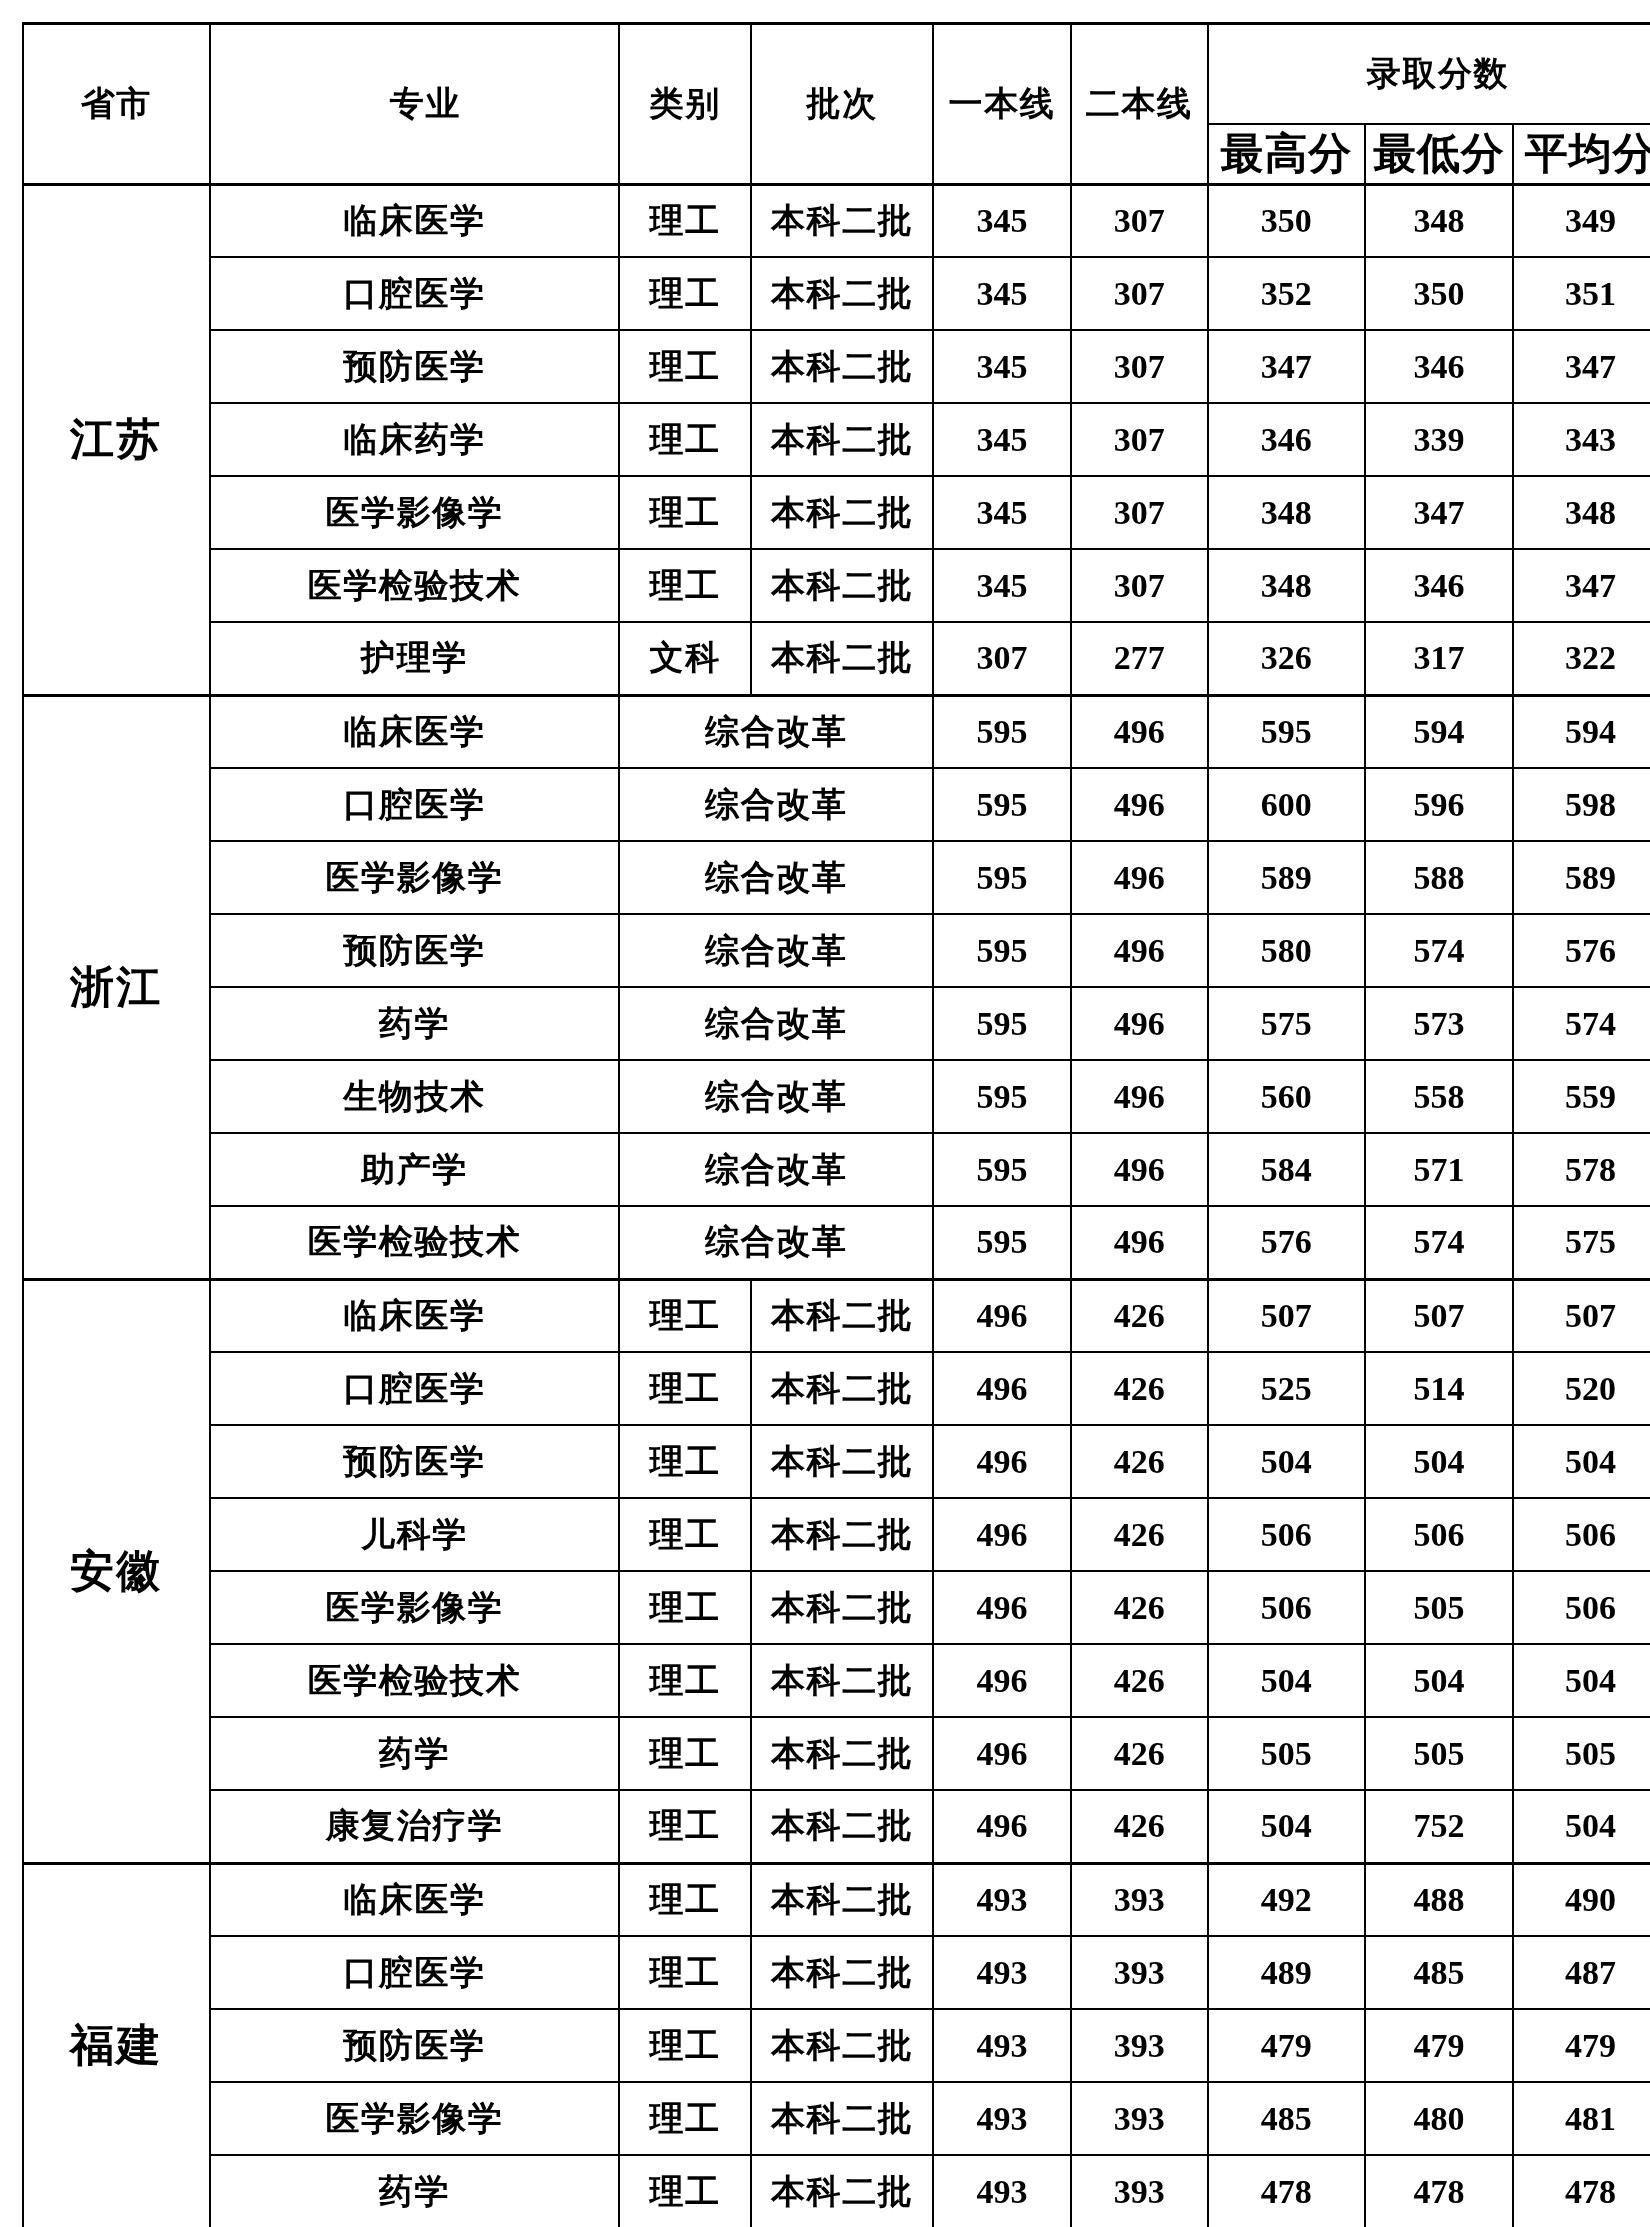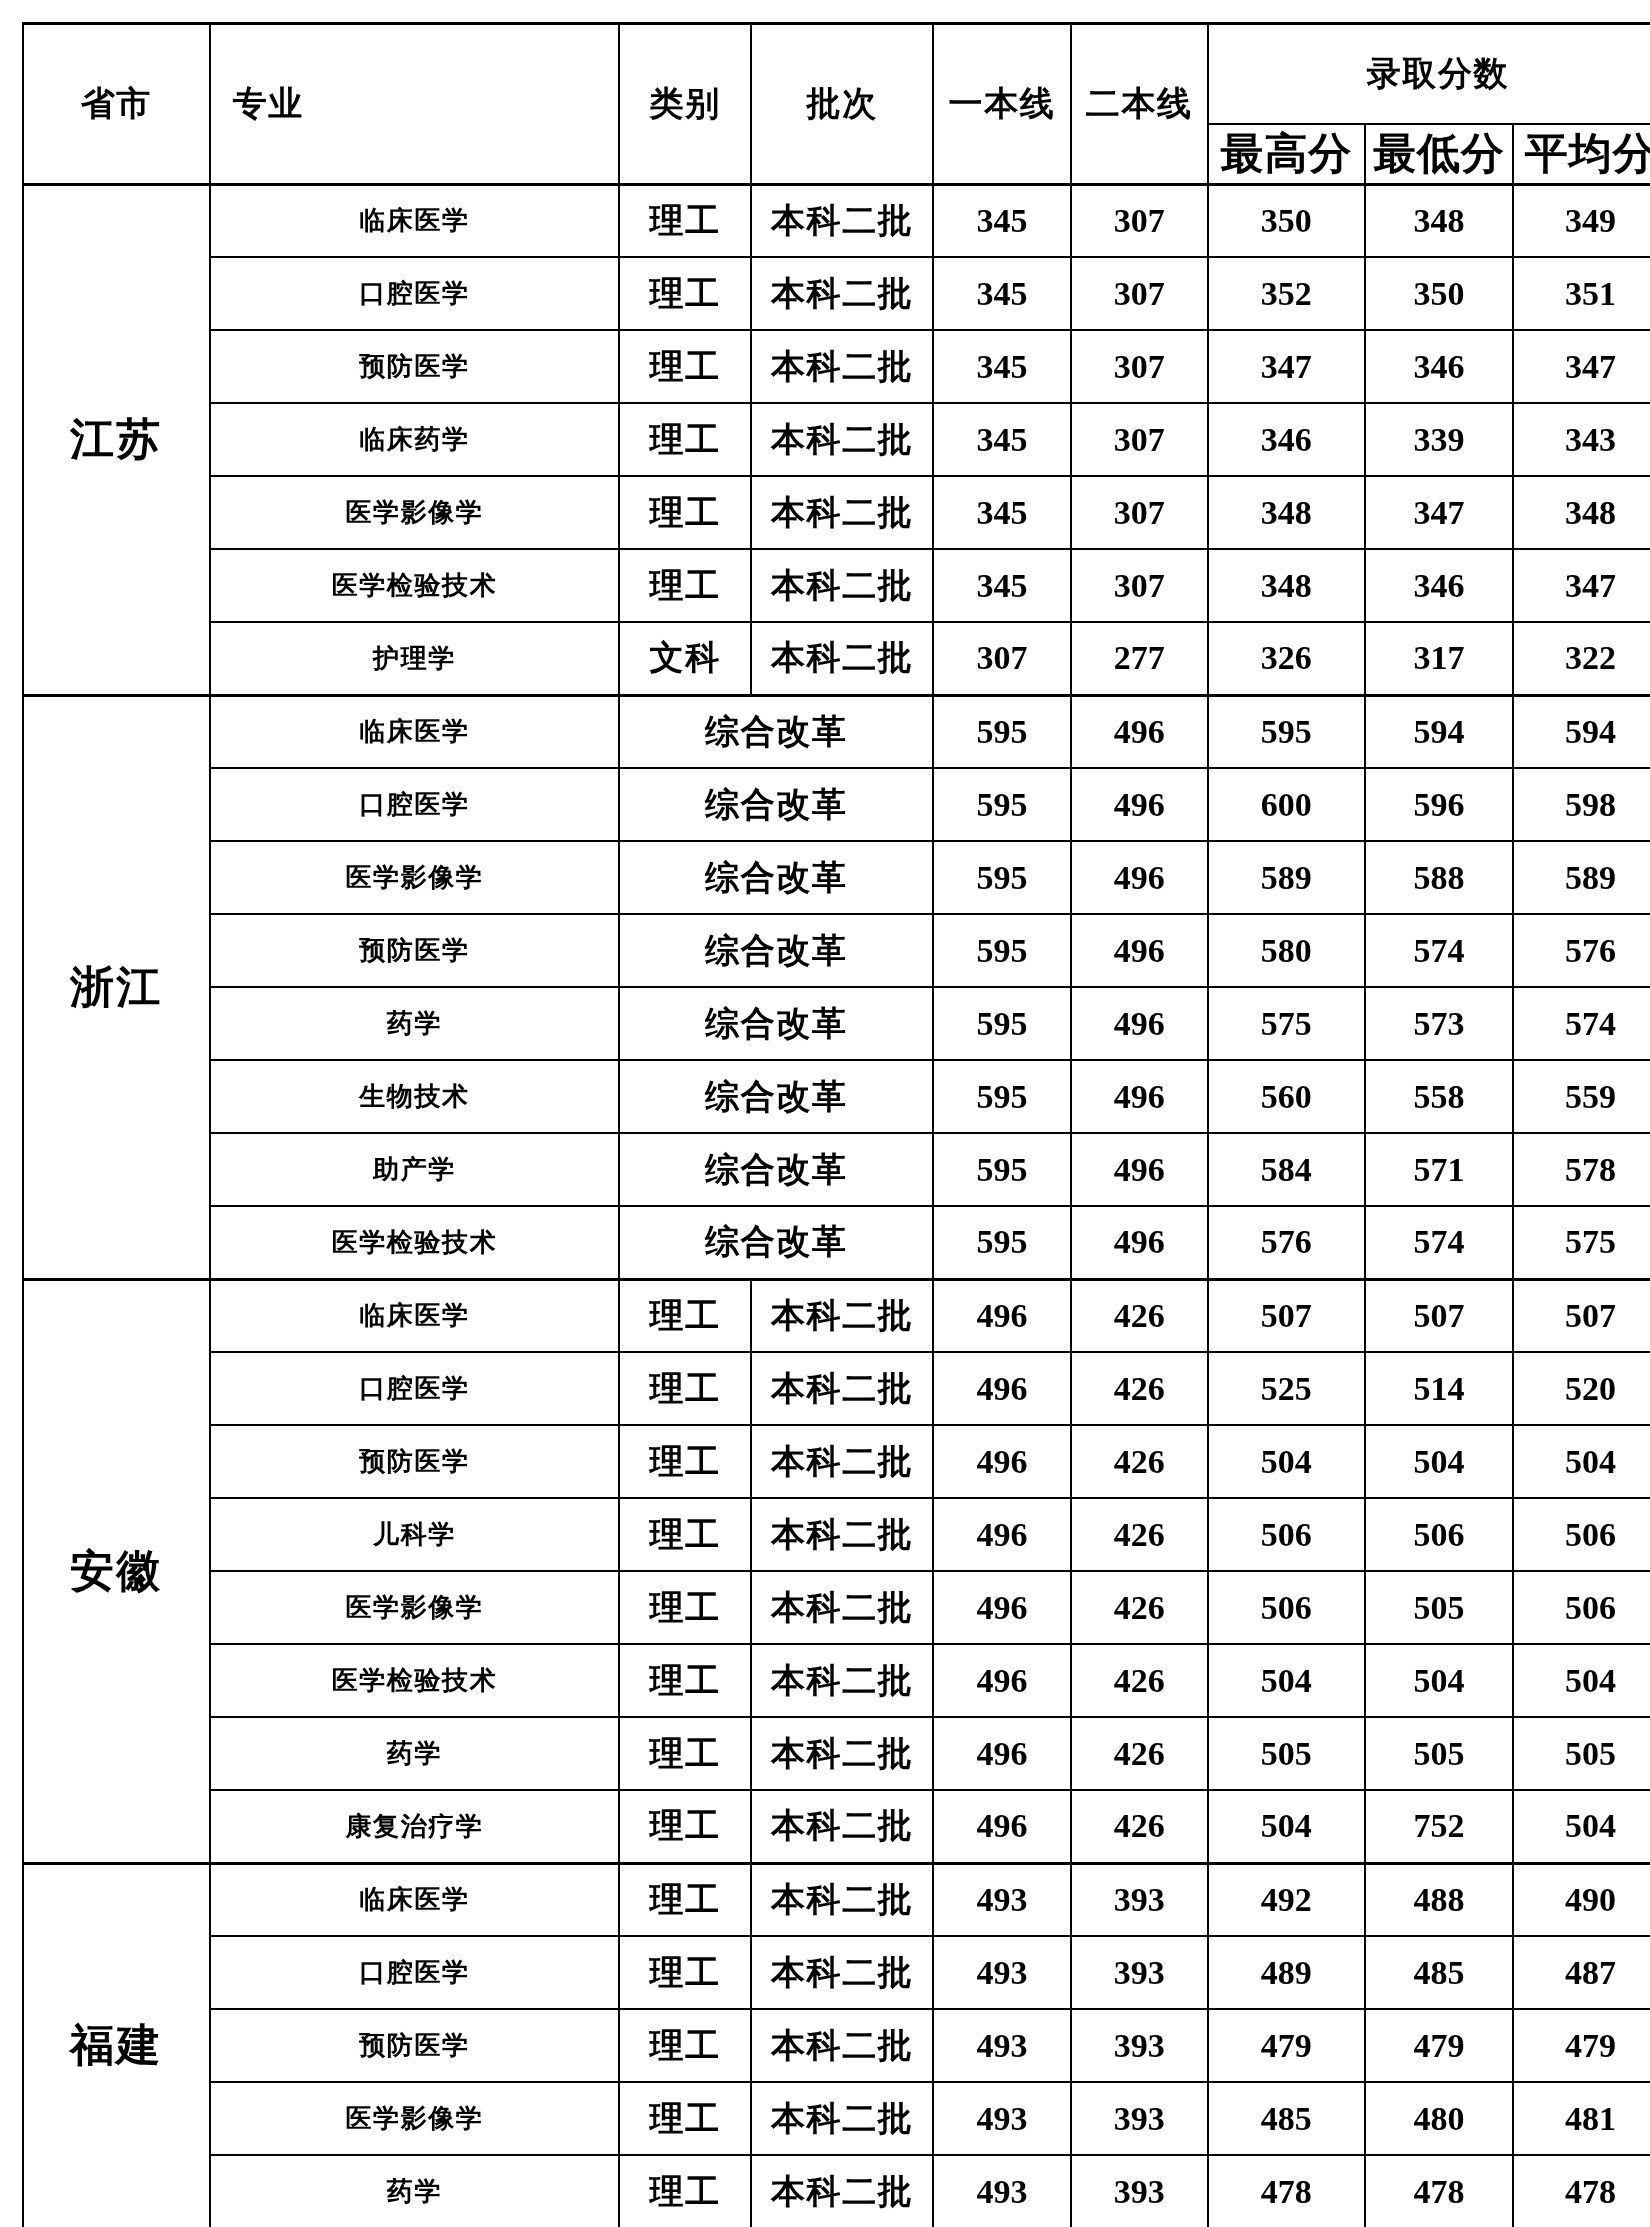--- a/index.html
+++ b/index.html
@@ -68,21 +68,21 @@
   }
 
   
   tr.data-row { height: 73px; }
 
   td.prov {
     font-size: 44px;
     letter-spacing: 2.3px;
   }
   td.major {
-    font-size: 26px;
+    font-size: 34px;
     text-align: left;
     padding-left: 17px;
     letter-spacing: 1.6px;
   }
   td.cat, td.batch, td.comb {
     font-size: 34px;
     letter-spacing: 1.6px;
     margin-top: 24px;
   }
   td.num {
@@ -108,21 +108,21 @@
         <col class="c-batch">
       <col class="c-line1">
         <col class="c-line2">
         <col class="c-hi">
         <col class="c-lo">
         <col class="c-avg">
     </colgroup>
     <thead>
       <tr class="hdr-top">
         <th class="h-cell" rowspan="2">省市</th>
-        <th class="h-cell" rowspan="2" style="text-align:left;padding-left:22px;">专业</th>
+        <th class="h-cell" rowspan="2" style="text-align:center;padding-left:22px;">专业</th>
         <th class="h-cell" rowspan="2">类别</th>
         <th class="h-cell" rowspan="2">批次</th>
         <th class="h-cell" rowspan="2">一本线</th>
         <th class="h-cell" rowspan="2">二本线</th>
         <th class="h-group" colspan="3">录取分数</th>
       </tr>
       <tr class="hdr-sub">
         <th class="h-sub">最高分</th>
         <th class="h-sub">最低分</th>
         <th class="h-sub">平均分</th>

